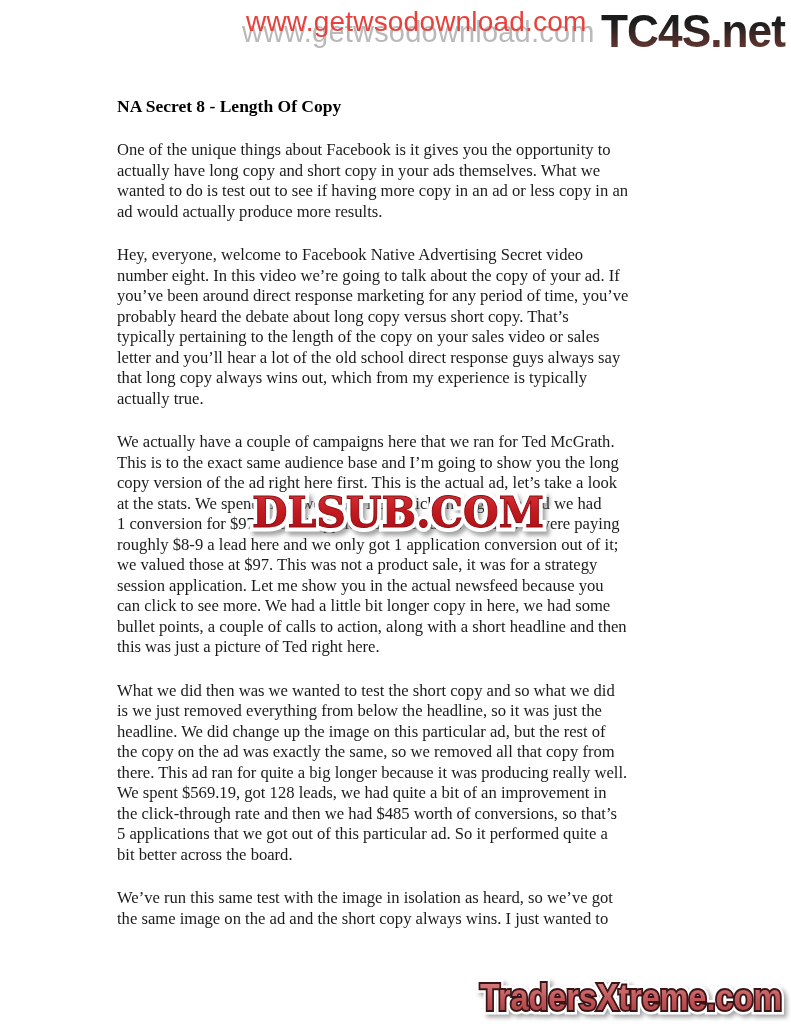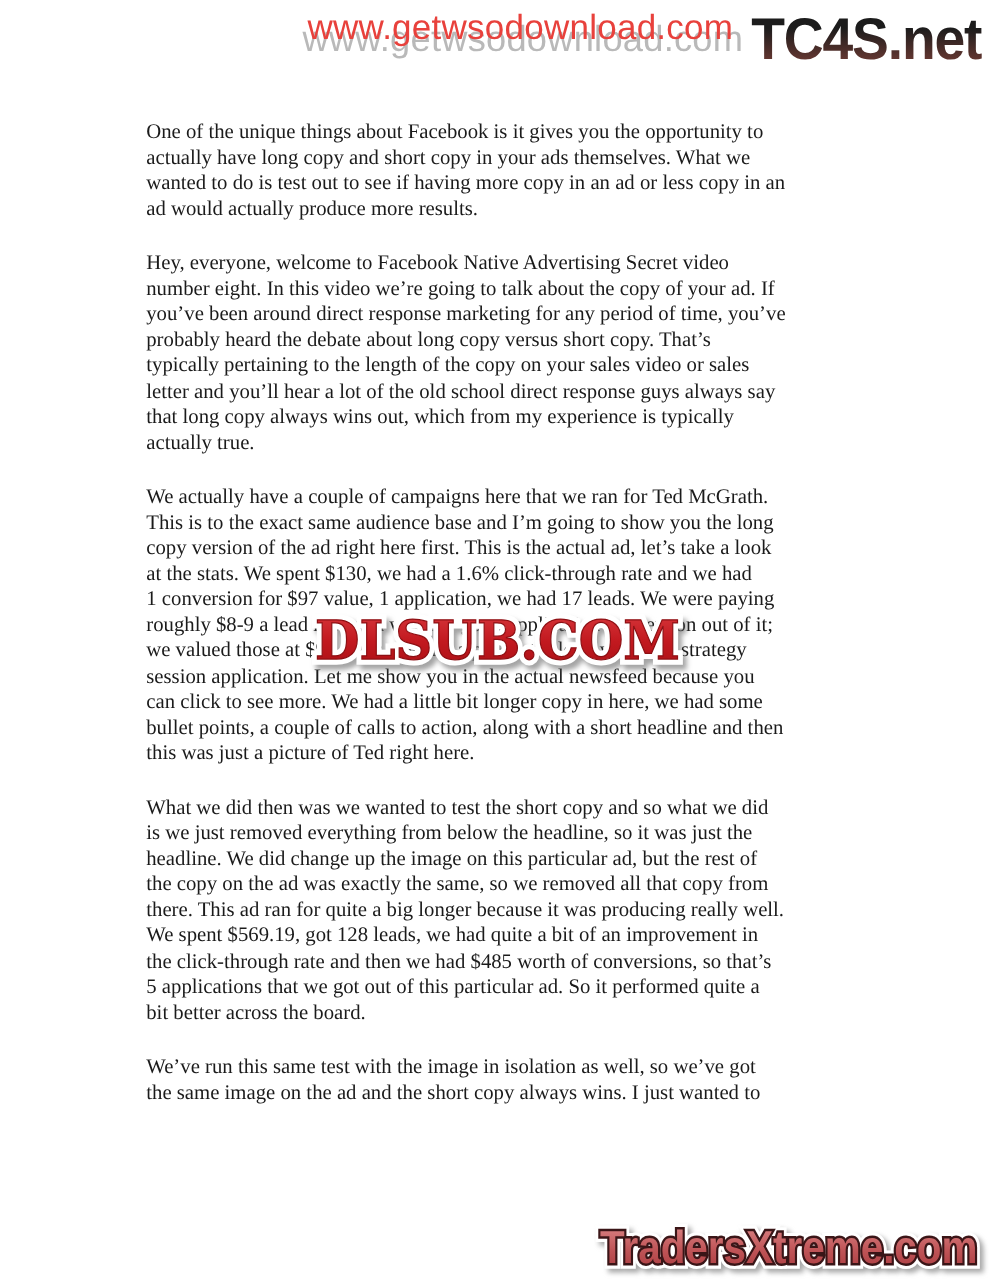--- a/index.html
+++ b/index.html
@@ -85,20 +85,21 @@
       <linearGradient id="tc4sGrad" x1="0" y1="0" x2="0" y2="1">
         <stop offset="0.35" stop-color="#1c1c1c"></stop>
         <stop offset="1" stop-color="#7d4038"></stop>
       </linearGradient>
     </defs>
     <text x="4" y="45" textLength="184" lengthAdjust="spacingAndGlyphs" fill="url(#tc4sGrad)">TC4S.net</text>
   </svg>
 </header>
 
 <main>
+  <h1 class="doc-title">NA Secret 8 - Length Of Copy</h1>
 
   <p class="para">One of the unique things about Facebook is it gives you the opportunity to
 actually have long copy and short copy in your ads themselves. What we
 wanted to do is test out to see if having more copy in an ad or less copy in an
 ad would actually produce more results.</p>
   <p class="para">Hey, everyone, welcome to Facebook Native Advertising Secret video
 number eight. In this video we’re going to talk about the copy of your ad. If
 you’ve been around direct response marketing for any period of time, you’ve
 probably heard the debate about long copy versus short copy. That’s
 typically pertaining to the length of the copy on your sales video or sales
@@ -118,21 +119,21 @@
 this was just a picture of Ted right here.</p>
   <p class="para">What we did then was we wanted to test the short copy and so what we did
 is we just removed everything from below the headline, so it was just the
 headline. We did change up the image on this particular ad, but the rest of
 the copy on the ad was exactly the same, so we removed all that copy from
 there. This ad ran for quite a big longer because it was producing really well.
 We spent $569.19, got 128 leads, we had quite a bit of an improvement in
 the click-through rate and then we had $485 worth of conversions, so that’s
 5 applications that we got out of this particular ad. So it performed quite a
 bit better across the board.</p>
-  <p class="para">We’ve run this same test with the image in isolation as well, so we’ve got
+  <p class="para">We’ve run this same test with the image in isolation as heard, so we’ve got
 the same image on the ad and the short copy always wins. I just wanted to</p>
 </main>
 
 <svg class="dlsub-svg" width="312" height="60" viewBox="0 0 312 60">
   <defs>
     <linearGradient id="dlsubGrad" x1="0" y1="0" x2="0" y2="1">
       <stop offset="0" stop-color="#d8383d"></stop>
       <stop offset="0.5" stop-color="#c2191f"></stop>
       <stop offset="1" stop-color="#a80f14"></stop>
     </linearGradient>

